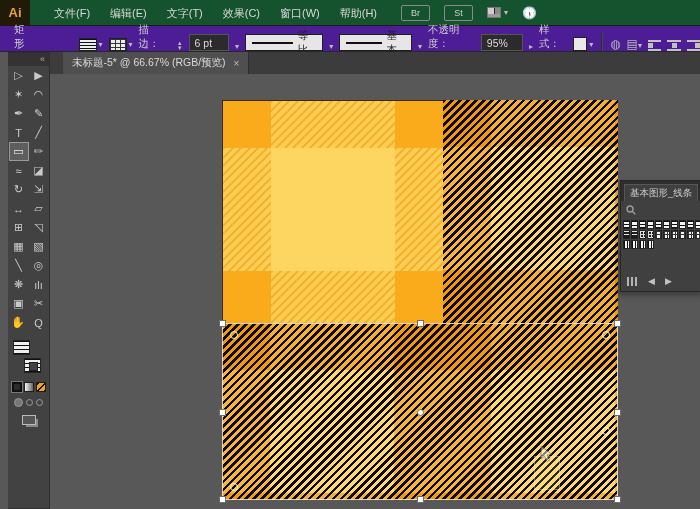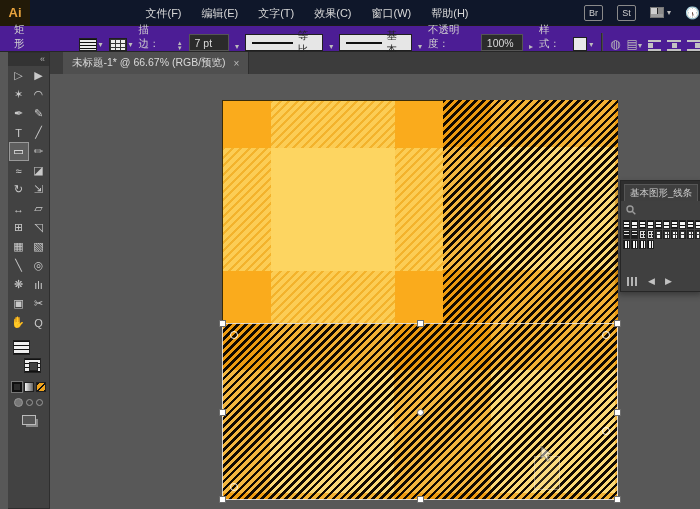--- a/index.html
+++ b/index.html
@@ -5,28 +5,28 @@
   * { margin:0; padding:0; box-sizing:border-box; }
   html,body { width:700px; height:509px; overflow:hidden; }
   body {
     font-family:"Liberation Sans","DejaVu Sans",sans-serif;
     background:#585858; position:relative; font-size:11px; color:#d6d6d6;
     -webkit-font-smoothing:antialiased;
   }
   .abs { position:absolute; }
 
   
-  #menubar { left:0; top:0; width:700px; height:26px; background:#0f172a;
-    display:flex; align-items:center; border-bottom:1px solid #1a1a1a;justify-content:space-between; }
+  #menubar { left:0; top:0; width:700px; height:26px; background:#14532d;
+    display:flex; align-items:center; border-bottom:1px solid #1a1a1a; }
   #ai-logo { width:30px; height:26px; background:#221a08; color:#e8a33d;
     font-weight:bold; font-size:13px; display:flex; align-items:center; justify-content:center; }
   #menu-items { display:flex; margin-left:14px; }
   .menu-item { padding:14px 10px; line-height:26px; font-size:11px; color:#d8d8d8; cursor:default; }
   #menubar-right { display:flex; align-items:center; margin-left:14px; gap:14px; }
-  .app-btn { width:19px; height:16px; border:1px solid #8a8a8a; color:#cfcfcf;
+  .app-btn { width:29px; height:16px; border:1px solid #8a8a8a; color:#cfcfcf;
     font-size:9px; display:flex; align-items:center; justify-content:center; border-radius:2px; }
   #workspace-switcher { display:flex; align-items:center; gap:3px; color:#bdbdbd; }
   .ws-grid { width:14px; height:11px; background:
     linear-gradient(90deg,#cfcfcf 0 6px,#262626 6px 7px,#8b8b8b 7px 14px);
     box-shadow:0 -4px 0 -1px #9c9c9c inset; border:1px solid #777; }
   .chev { font-size:8px; color:#bdbdbd; }
   #cloud-icon { color:#9a9a9a; font-size:12px; }
 
   
   #controlbar { left:0; top:26px; width:700px; height:26px; background:#4c1d95;
@@ -178,34 +178,34 @@
   </div>
   <div class="swatch-drop">
     <span class="mini-swatch grid"></span>
     <span class="chev">▾</span>
   </div>
   <span>描边：</span>
   <div class="stepper">
       <span>▲</span>
       <span>▼</span>
     </div>
-  <div class="field" style="width:44px">7 pt</div>
+  <div class="field" style="width:44px">6 pt</div>
   <span class="chev">▾</span>
   <div class="line-preview">
     <span class="stroke-line"></span>
     <span>等比</span>
   </div>
   <span class="chev">▾</span>
   <div class="line-preview short">
     <span class="stroke-line"></span>
     <span>基本</span>
   </div>
   <span class="chev">▾</span>
   <span>不透明度：</span>
-  <div class="field" style="width:46px">100%</div>
+  <div class="field" style="width:46px">95%</div>
   <span class="chev">▸</span>
   <span>样式：</span>
   <div class="swatch-drop">
     <span class="mini-swatch" style="width:14px;height:14px"></span>
     <span class="chev">▾</span>
   </div>
   <div class="sep"></div>
   <span class="cb-icon">◍</span>
   <span class="cb-icon">▤<span class="chev">▾</span></span>
   <div class="align-icon a-left">
@@ -220,21 +220,21 @@
   </div>
   <div class="align-icon a-right">
     <span class="bar t"></span>
       <span class="blk"></span>
       <span class="bar b"></span>
   </div>
 </div>
 
 <div id="tabstrip" class="abs">
   <div id="doc-tab">
-    <span>未标题-1* @ 66.67% (RGB/预览)</span>
+    <span>未标题-5* @ 66.67% (RGB/预览)</span>
     <span id="doc-close">×</span>
   </div>
 </div>
 
 <div id="toolpanel" class="abs">
   <div id="toolpanel-header">«</div>
   <div id="tools-grid">
       <div class="tool-cell">▷</div>
       <div class="tool-cell">▶</div>
       <div class="tool-cell">✶</div>

